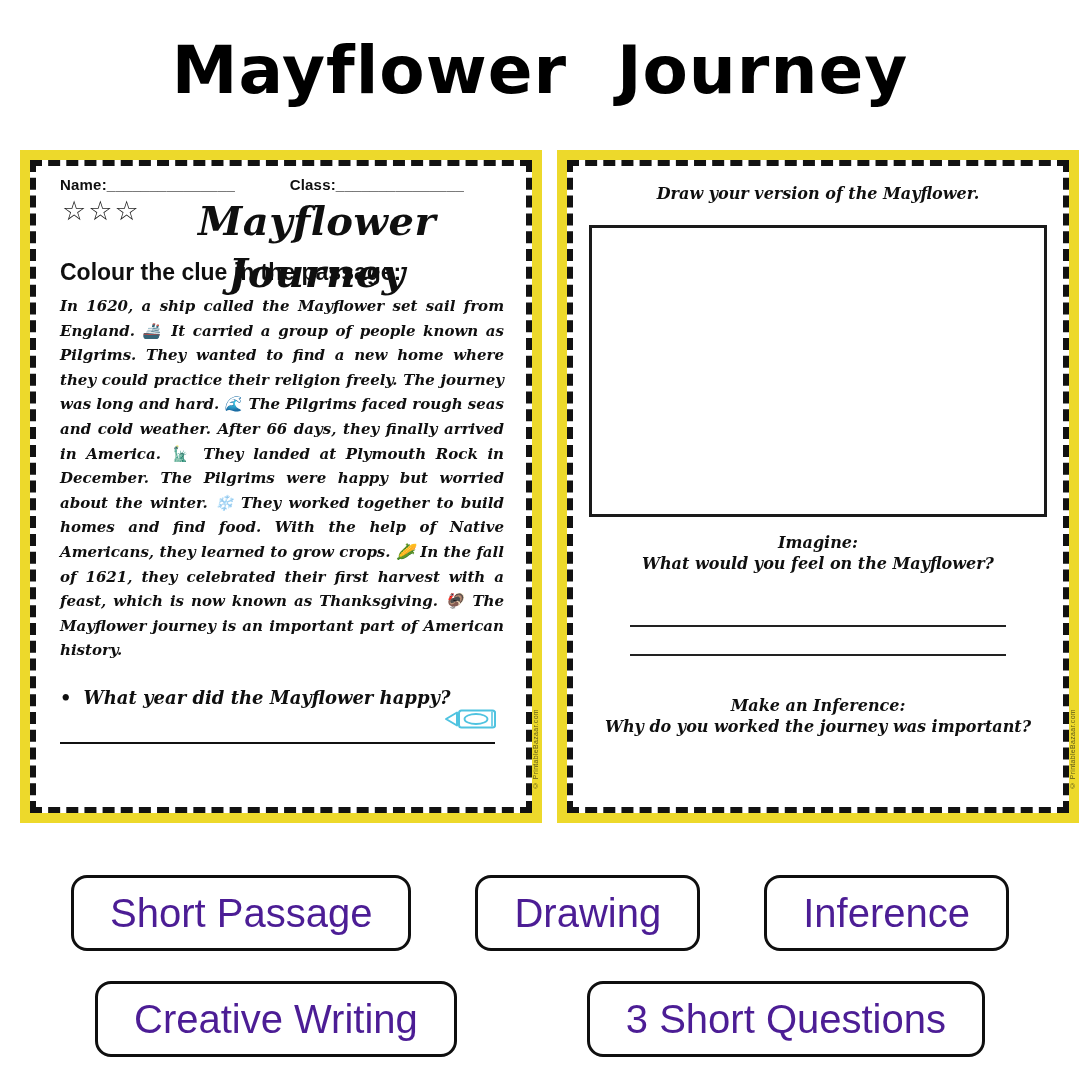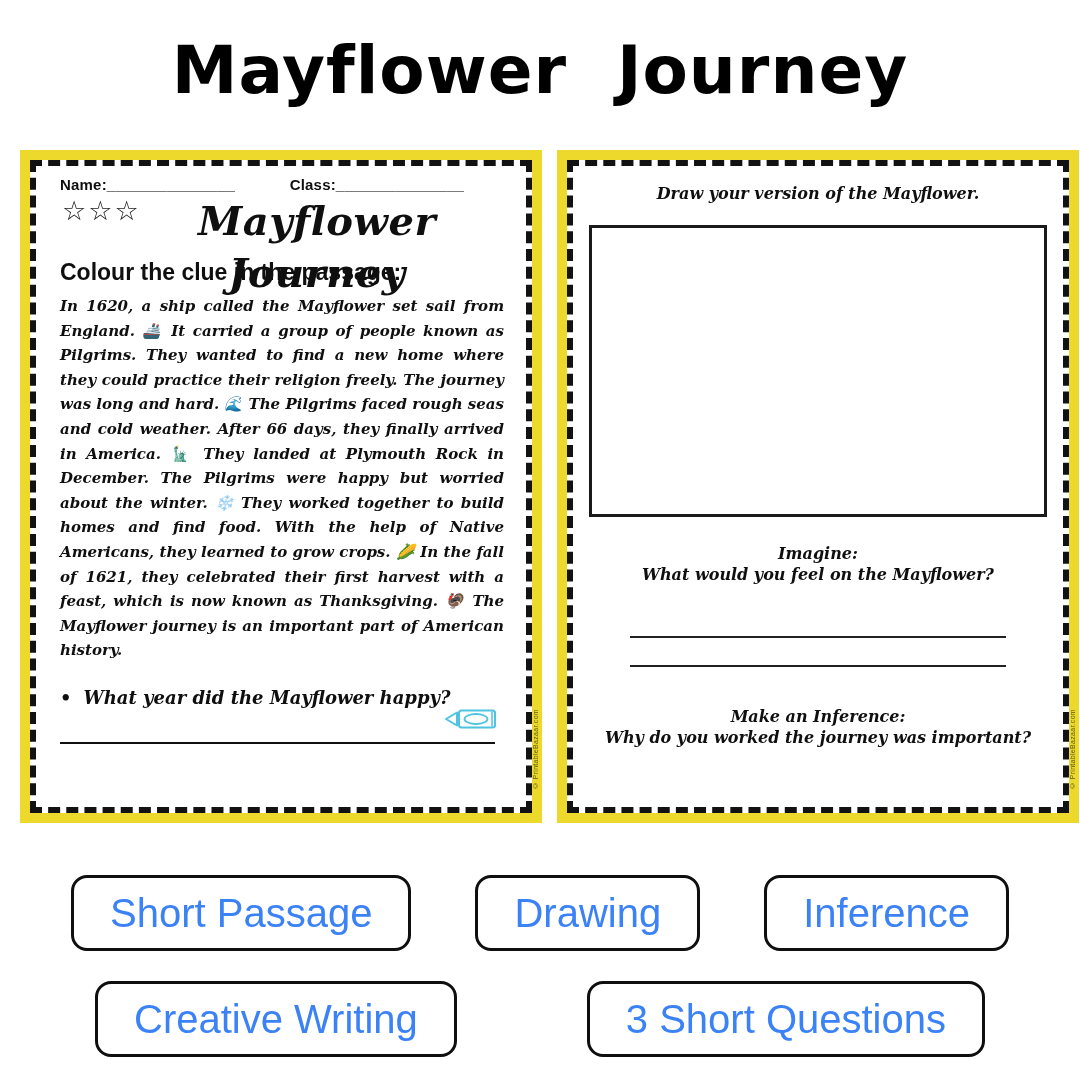--- a/index.html
+++ b/index.html
@@ -43,40 +43,40 @@
   .crayon-row{ text-align:right; padding-right:4px; height:26px; margin-top:0px; }
   .answer-line{ border-bottom:2.5px solid #111; width:98%; margin-top:8px; }
 
   
   .rp-prompt, .rp-heading, .rp-question{
     text-align:center; font-family:"DejaVu Serif", serif;
     font-style:italic; font-weight:bold; font-size:16px;
   }
   .rp-prompt{ margin-top:8px; }
   .draw-box{ margin-top:22px; height:292px; border:3.5px solid #1a1a1a; background:#fff; }
-  .rp-heading{ margin-top:27px; }
+  .rp-heading{ margin-top:16px; }
   .rp-question{ margin-top:2px;font-style:italic; }
   .rp-line{ width:82%; margin:0 auto; border-bottom:2px solid #222; }
   .line-a1{ margin-top:52px; } .line-a2{ margin-top:27px; }
   .head-b{ margin-top:40px; }
 
   .watermark{
     position:absolute; right:0px; bottom:34px; width:10px;
     writing-mode:vertical-rl; transform:rotate(180deg);
     font-size:7px; color:#5c5716; letter-spacing:.3px; white-space:nowrap;
   }
 
   
   .tags{ position:absolute; top:875px; left:0; width:1080px;
          display:flex; flex-direction:column; align-items:center; gap:30px; }
   .tag-row{ display:flex; justify-content:center; gap:64px; }
   .tag-row.second{ gap:130px; }
   .tag{
     border:3px solid #0f0f0f; border-radius:16px; background:#fff;
-    padding:11px 36px; font-size:40px; color:#3b82f6; line-height:1.2;
+    padding:11px 36px; font-size:40px; color:#4c1d95; line-height:1.2;
     font-family:"Liberation Sans", sans-serif;
   }
   .crayon{ display:inline-block; vertical-align:middle; }
 </style>
 </head>
 <body>
 
 <h1 class="main-title">Mayflower Journey</h1>
 
 <div class="pages">

